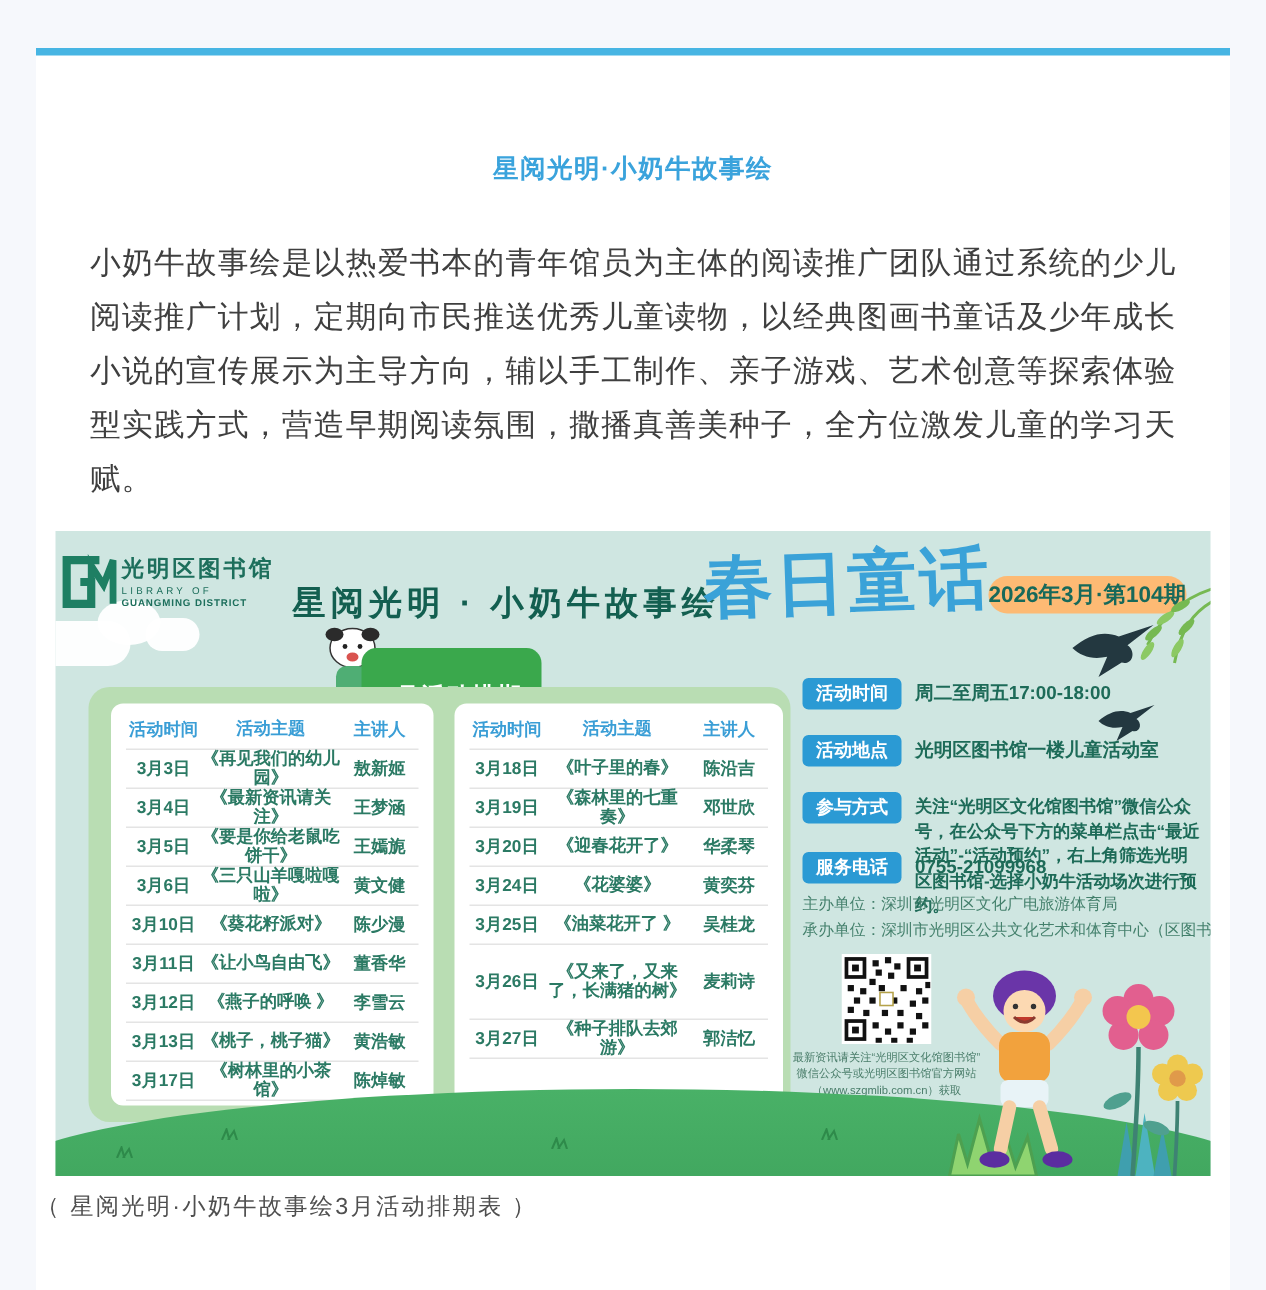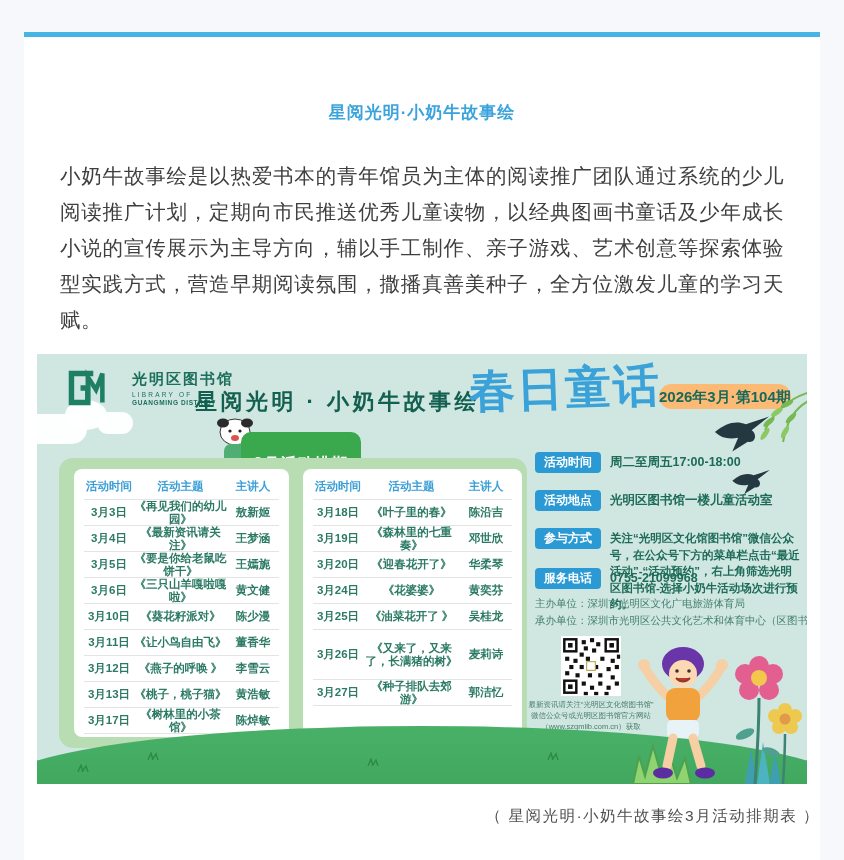--- a/index.html
+++ b/index.html
@@ -33,21 +33,21 @@
     position: relative; margin: 16px 0 0 13px;
     width: 770px; height: 430px;
     background: #cfe6e1; overflow: hidden;
   }
   .poster * { position: absolute; }
 
   .cloud-a { left:-20px; top:60px; width:70px; height:30px; background:#fff; border-radius:20px; opacity:.95;}
   .cloud-b { left:28px; top:46px; width:42px; height:30px; background:#fff; border-radius:50%; opacity:.95;}
   .cloud-c { left:60px; top:58px; width:36px; height:22px; background:#fff; border-radius:16px; opacity:.95;}
 
-  .logo { left:27px; top:14px; display:flex; position:absolute; align-items:center; gap:24px; }
+  .logo { left:0; top:14px; display:flex; position:absolute; align-items:center; gap:0; }
   .logo svg, .logo div { position: static; }
   .logo-text-cn { font-size:15px; font-weight:bold; color:#1d6f5c; letter-spacing:2px; }
   .logo-text-en1 { font-size:6.5px; color:#1d6f5c; letter-spacing:2.2px; margin-top:2px; }
   .logo-text-en2 { font-size:6.5px; font-weight:bold; color:#1d6f5c; letter-spacing:0.6px; margin-top:1px; }
 
   .poster-title {
     left:158px; top:33px; font-size:22px; font-weight:bold;
     color:#135f50; letter-spacing:3.5px; white-space:nowrap;
   }
   .season-theme {
@@ -126,21 +126,21 @@
   .boy-illustration { left:598px; top:284px; width:96px; height:146px; }
   .flowers-illustration { left:692px; top:288px; width:78px; height:142px; }
   .bush-illustration { left:592px; top:388px; width:66px; height:42px; }
   .teal-plant-illustration { left:700px; top:386px; width:48px; height:44px; }
   .swallow-1 { left:676px; top:60px; width:58px; height:40px; }
   .swallow-2 { left:694px; top:114px; width:40px; height:28px; }
   .willow-branch { left:698px; top:36px; width:75px; height:70px; }
   .tuft { width:12px; height:8px; }
 
   .caption {
-    margin-top:22px; text-align:right;
+    margin-top:10px; text-align:left;
     font-size:15.5px; color:#4f4f4f; letter-spacing:1.5px;
   }
 </style>
 </head>
 <body>
 
 <div class="page-card">
   <div class="top-bar"></div>
 
   <h1 class="article-title">星阅光明·小奶牛故事绘</h1>

